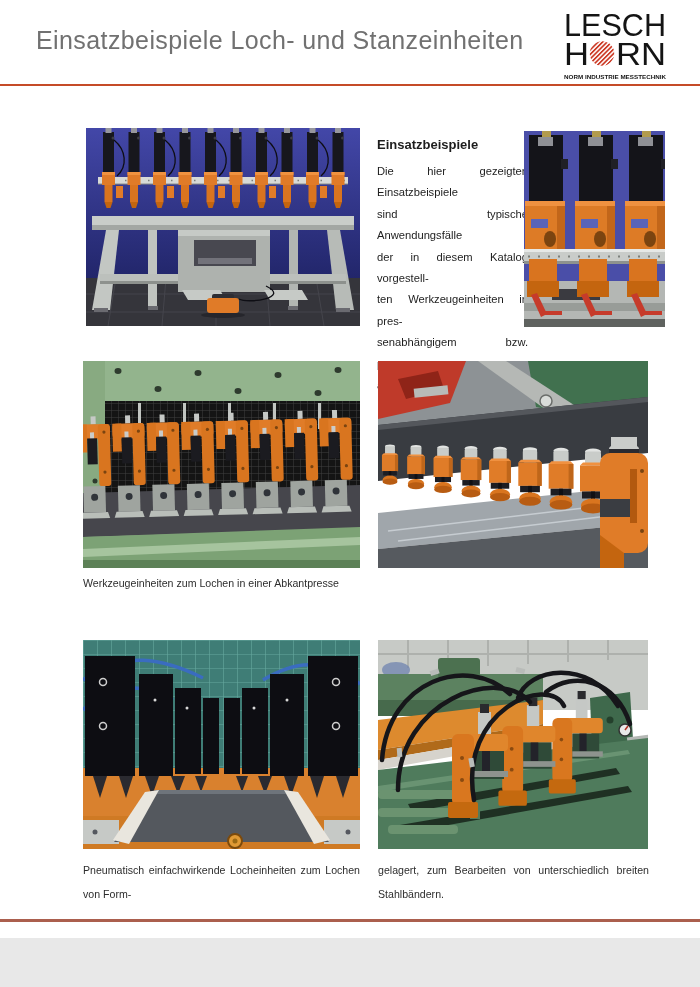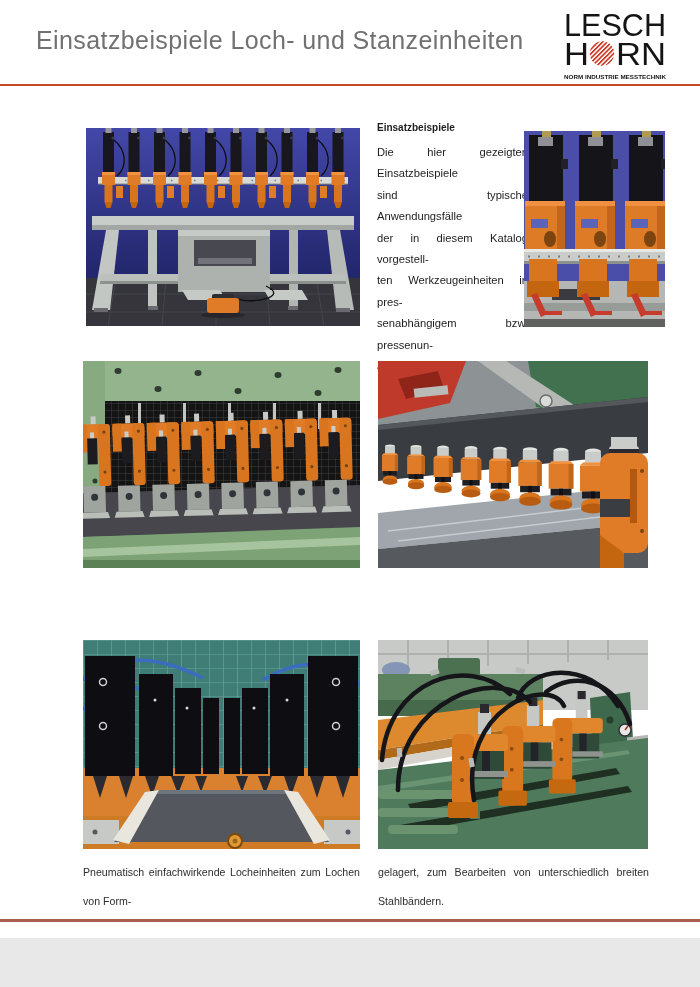--- a/index.html
+++ b/index.html
@@ -5,25 +5,25 @@
   html,body{margin:0;padding:0;background:#e8e8e8;}
   .page{position:relative;width:700px;height:938px;background:#ffffff;overflow:hidden;
         font-family:"Liberation Sans",sans-serif;margin:0 auto;}
   .abs{position:absolute;}
   .page-title{left:36px;top:26px;font-size:25px;letter-spacing:0.4px;color:var(--title_gray,#717171);font-weight:400;}
   .logo{left:562px;top:9px;width:106px;height:76px;}
   .header-rule{left:0;top:84px;width:700px;height:2px;background:var(--rule,#c54b28);}
   .photo{overflow:hidden;}
   .photo svg{display:block;}
   .intro{left:377px;top:122px;width:151px;color:#1d1d1d;}
-  .intro-heading{font-size:10px;font-weight:bold;margin:0 0 9px 0;}
+  .intro-heading{font-size:13px;font-weight:bold;margin:15px 0 9px 0;}
   .jlines div{font-size:11.2px;line-height:21.4px;text-align:justify;text-align-last:justify;}
   .jlines div:last-child{text-align-last:left;}
   .caption{font-size:10.6px;color:#2d2d2d;}
-  .jcap div{font-size:10.6px;line-height:29px;color:#2d2d2d;text-align:justify;text-align-last:justify;}
+  .jcap div{font-size:10.6px;line-height:24px;color:#2d2d2d;text-align:justify;text-align-last:justify;}
   .jcap div:last-child{text-align-last:left;}
   .footer-rule{left:0;top:919px;width:700px;height:3px;background:var(--footer_rule,#ab5f4e);}
   .footer-bar{left:0;top:922px;width:700px;height:65px;background:var(--footer_bg,#666064);}
   .footer-text{position:absolute;right:52px;top:11px;text-align:right;color:#efece9;
                font-size:9.8px;line-height:15.5px;letter-spacing:0.2px;}
 </style>
 </head>
 <body>
 
 <div class="page">
@@ -294,20 +294,21 @@
       <rect x="231" y="88" width="30" height="6" fill="#2a2a30"></rect>
       <rect x="222" y="92" width="48" height="100" rx="10" fill="#e07c28"></rect>
       <rect x="252" y="108" width="7" height="54" fill="#b2590f"></rect>
       <rect x="222" y="138" width="30" height="18" fill="#3a3d42"></rect>
       <polygon points="222,174 246,192 246,207 222,207" fill="#c4650f"></polygon>
       <circle cx="264" cy="110" r="2" fill="#7a4410"></circle>
       <circle cx="264" cy="170" r="2" fill="#7a4410"></circle>
     </svg>
   </div>
 
+  <div class="abs caption" style="left:83px;top:577px;width:285px;">Werkzeugeinheiten zum Lochen in einer Abkantpresse</div>
 
   <div class="abs photo" style="left:83px;top:640px;width:277px;height:209px;">
     <svg width="277" height="209" viewBox="0 0 277 209">
       <defs>
         <pattern id="tealgrid" width="14" height="14" patternUnits="userSpaceOnUse">
           <path d="M0,0 H14 M0,0 V14" stroke="#65a89e" stroke-width="1.2" fill="none"></path>
         </pattern>
       </defs>
       <rect width="277" height="132" fill="#3f7d76"></rect>
       <rect width="277" height="132" fill="url(#tealgrid)"></rect>

